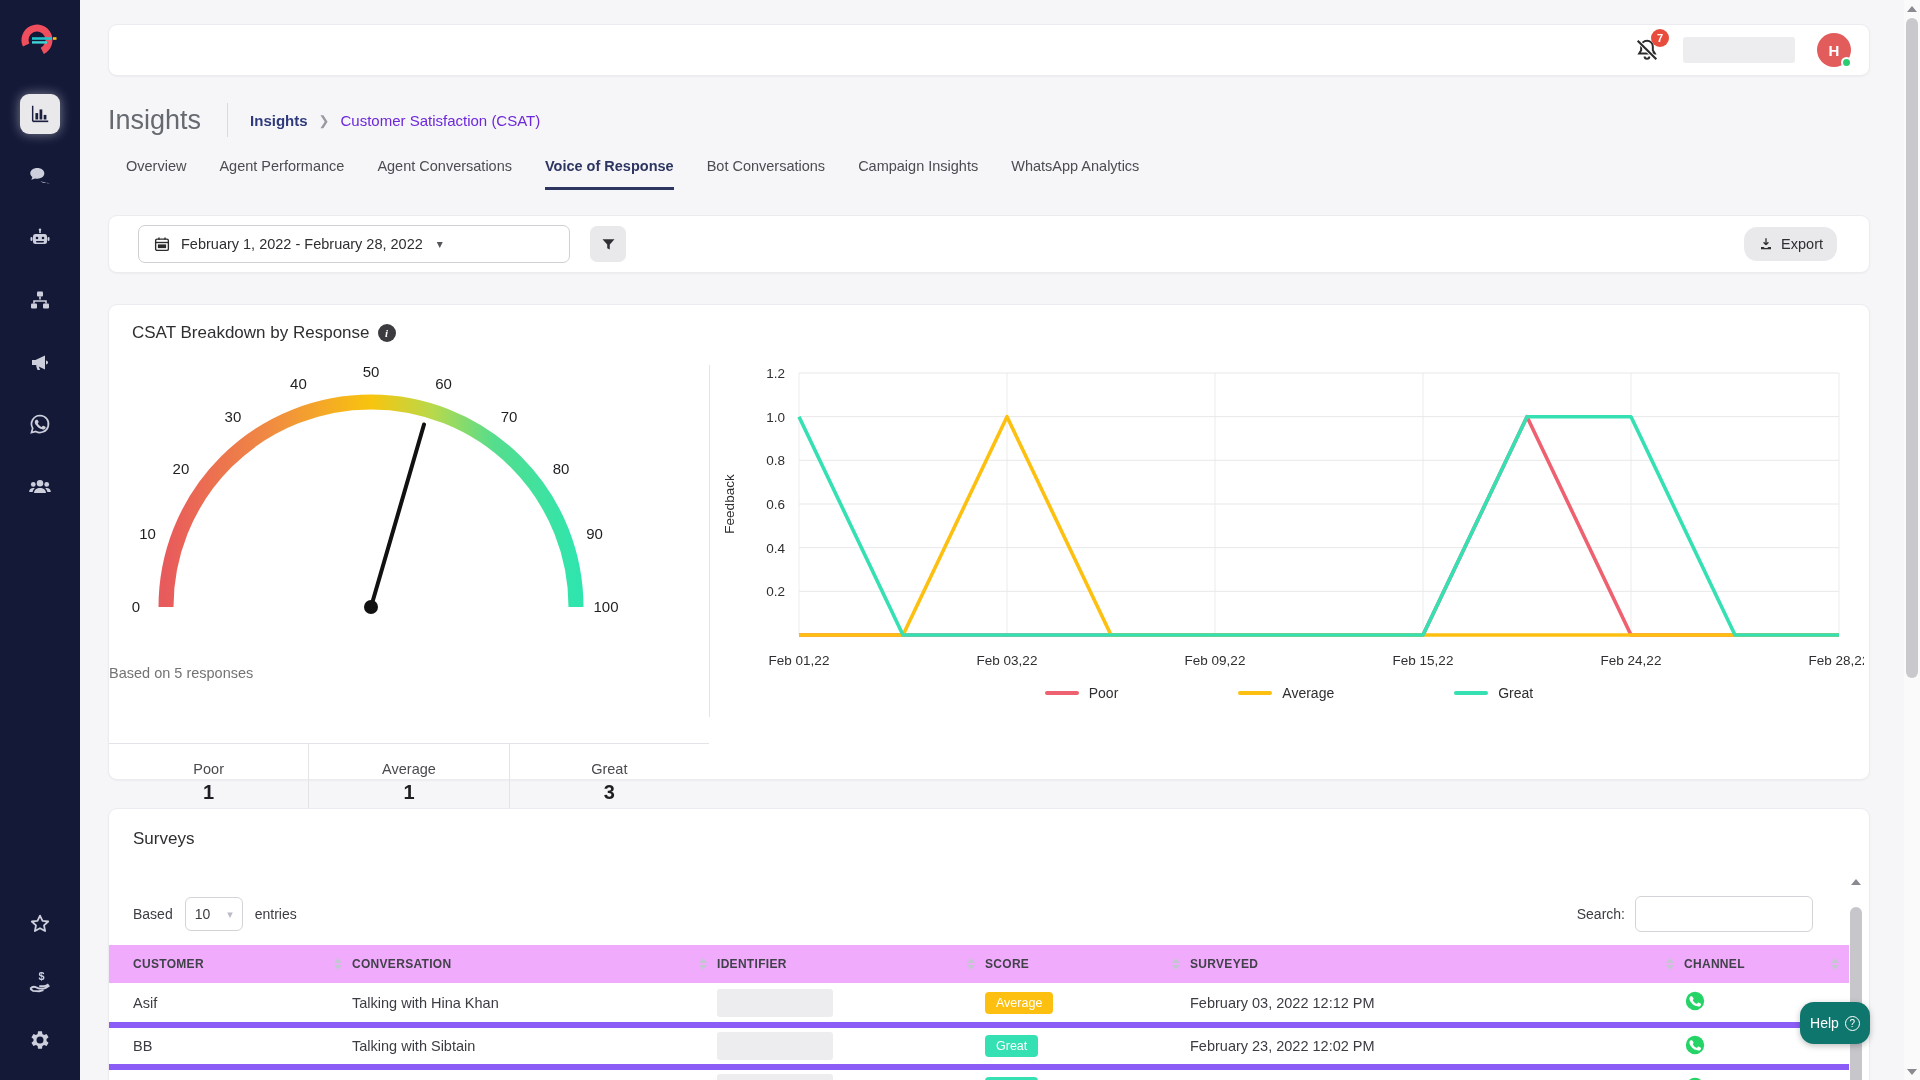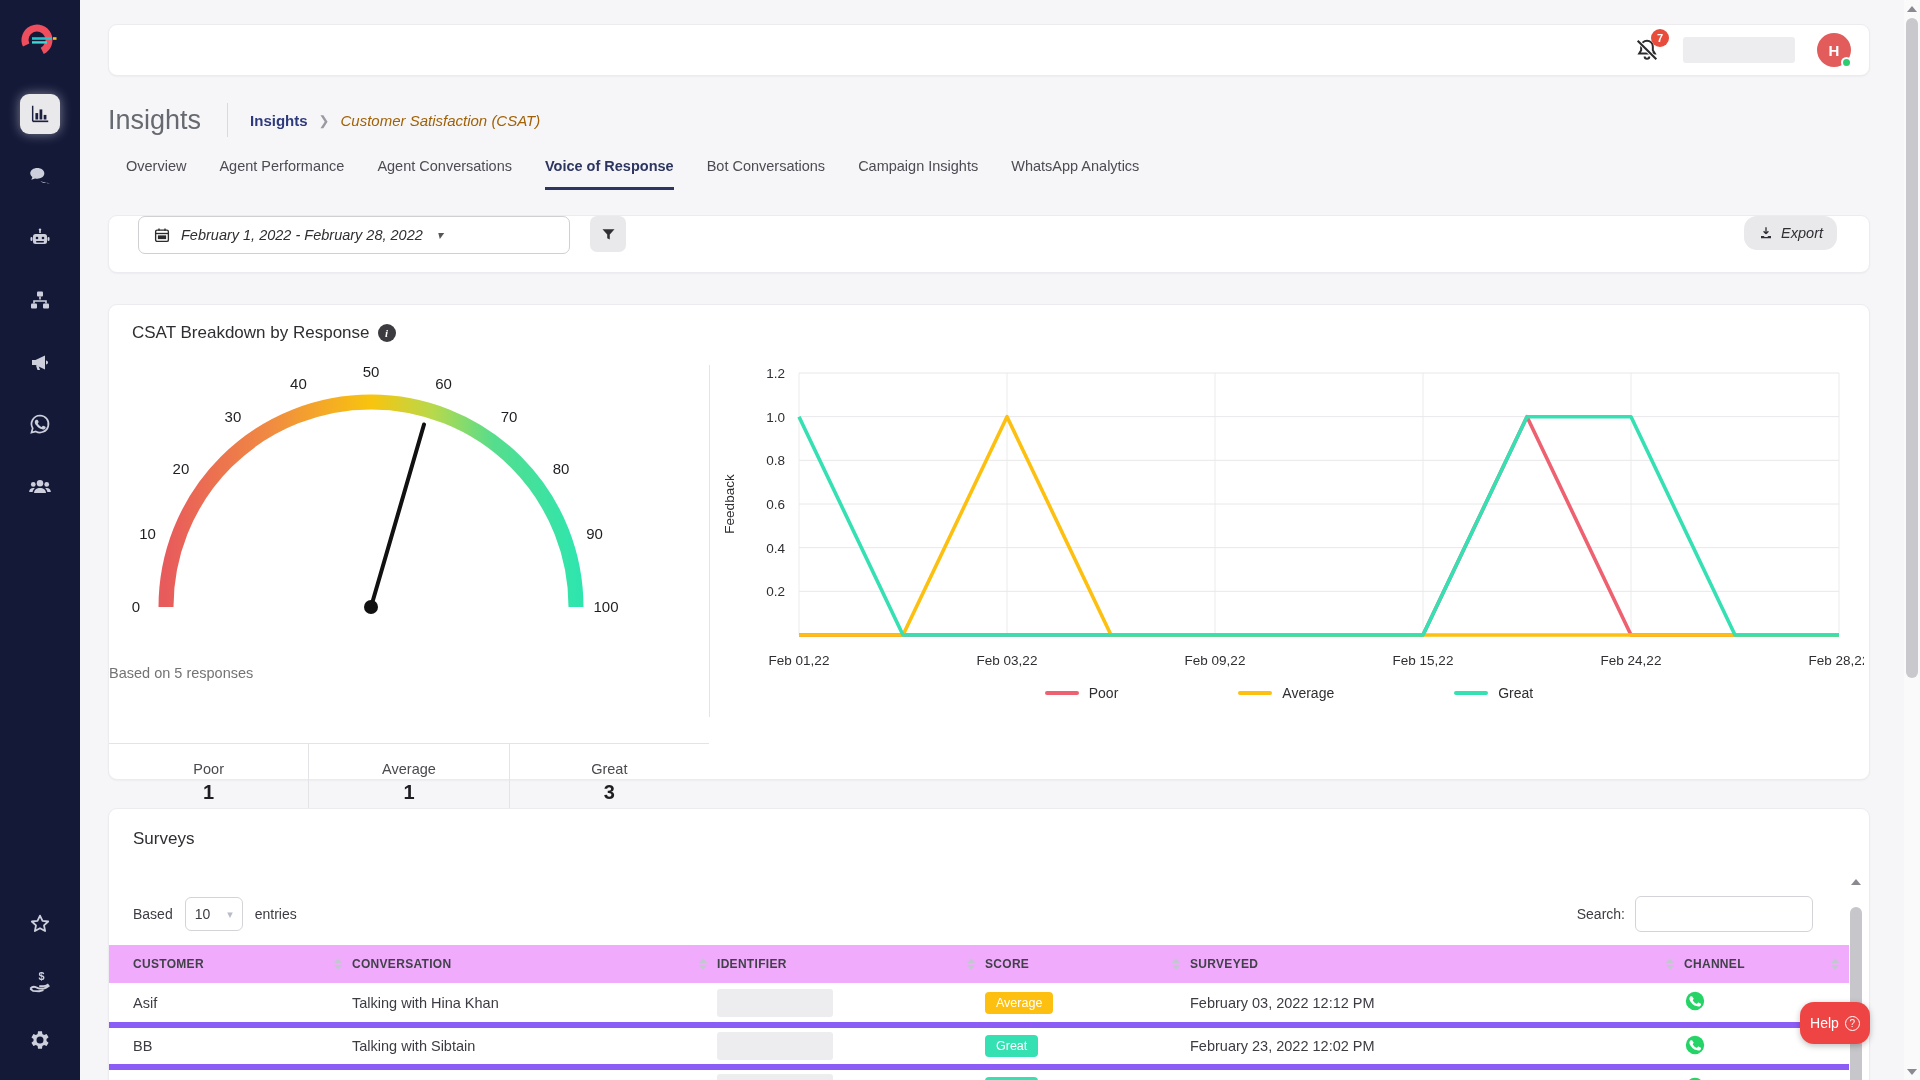--- a/index.html
+++ b/index.html
@@ -31,29 +31,29 @@
             display:flex; align-items:center; justify-content:center; font-size:15px; font-weight:bold; }
   .online-dot { position:absolute; right:-1px; bottom:-1px; width:11px; height:11px; border-radius:50%;
                 background:#2ecc71; border:2px solid #fff; }
 
   
   .titlerow { position:absolute; left:108px; top:103px; display:flex; align-items:center; }
   .page-title { font-size:27px; color:#66696f; }
   .title-sep { width:1px; height:34px; background:#d9d9de; margin:0 22px 0 26px; }
   .crumb-active { font-size:15px; font-weight:bold; color:#2f3a7d; }
   .crumb-chev { font-size:13px; color:#9a9aa2; margin:0 11px; }
-  .crumb-current { font-size:15px; color:#a16207;font-style:italic; }
+  .crumb-current { font-size:15px; color:#6d28d9; }
 
   
   .tabs { position:absolute; left:126px; top:158px; display:flex; gap:33px; }
   .tab { font-size:14.5px; color:#4c4c52; padding-bottom:13px; cursor:pointer; }
   .tab.active { color:#2d3561; font-weight:bold; border-bottom:3px solid #2d3561; }
 
   
-  .filterbar { left:108px; top:215px; width:1762px; height:58px; display:flex; align-items:flex-start; padding:0 32px 0 29px;font-style:italic; }
+  .filterbar { left:108px; top:215px; width:1762px; height:58px; display:flex; align-items:center; padding:0 32px 0 29px; }
   .datebtn { display:flex; align-items:center; gap:10px; width:432px; height:38px; border:1px solid #cfcfd4;
              border-radius:7px; padding:0 14px; background:#fff; cursor:pointer; font-size:14.5px; color:#2f2f33; }
   .datebtn .chev { color:#55555a; font-size:12px; margin-left:4px; }
   .iconbtn { width:36px; height:36px; margin-left:20px; background:#e9e9ec; border-radius:7px;
              display:flex; align-items:center; justify-content:center; cursor:pointer; }
   .exportbtn { margin-left:auto; height:34px; background:#e9e9ec; border-radius:13px; display:flex; align-items:center;
                gap:7px; padding:0 14px; font-size:14.5px; color:#2f2f33; cursor:pointer; }
 
   
   .csat-card { left:108px; top:304px; width:1762px; height:476px; }
@@ -109,21 +109,21 @@
 
   
   .outer-scrollbar { position:absolute; right:0; top:0; width:16px; height:1080px; background:#fafafa; z-index:8; }
   .outer-scrollbar .sb-btn { width:16px; height:17px; display:flex; align-items:center; justify-content:center; }
   .outer-scrollbar .sb-btn.bottom { position:absolute; bottom:0; }
   .outer-scrollbar .sb-thumb { position:absolute; top:18px; left:2px; width:12px; height:660px; background:#c9c9cd; border-radius:6px; }
   .chev-up { width:0;height:0;border-left:5px solid transparent;border-right:5px solid transparent;border-bottom:6px solid #8a8a90; }
   .chev-down { width:0;height:0;border-left:5px solid transparent;border-right:5px solid transparent;border-top:6px solid #8a8a90; }
 
   
-  .help-pill { position:absolute; left:1800px; top:1002px; width:70px; height:42px; background:#ef4444; color:#fff;
+  .help-pill { position:absolute; left:1800px; top:1002px; width:70px; height:42px; background:#0f766e; color:#fff;
                border-radius:14px; display:flex; align-items:center; justify-content:center; gap:6px;
                font-size:14px; z-index:9; cursor:pointer; box-shadow:0 2px 6px rgba(0,0,0,.25); }
   .help-q { width:15px; height:15px; border:1.4px solid #fff; border-radius:50%; display:inline-flex;
             align-items:center; justify-content:center; font-size:10px; }
 </style>
 </head>
 <body>
 
 <div class="app">
 

